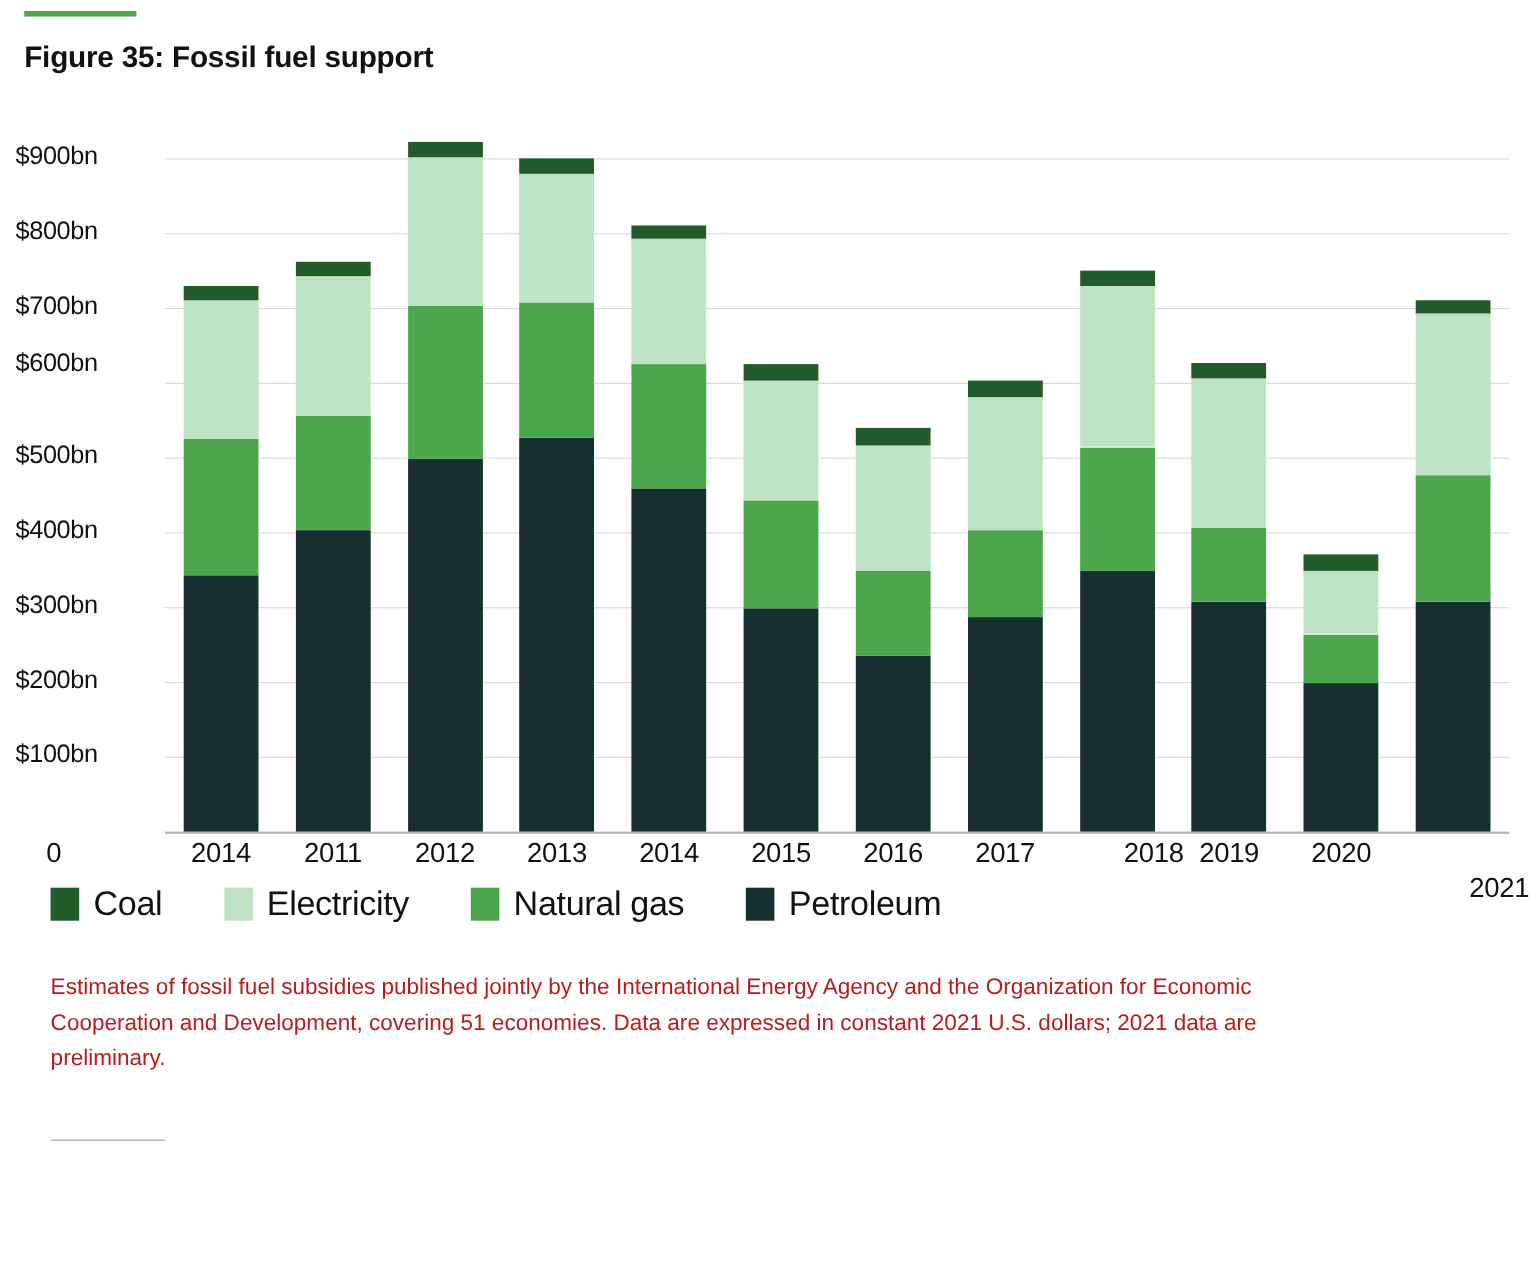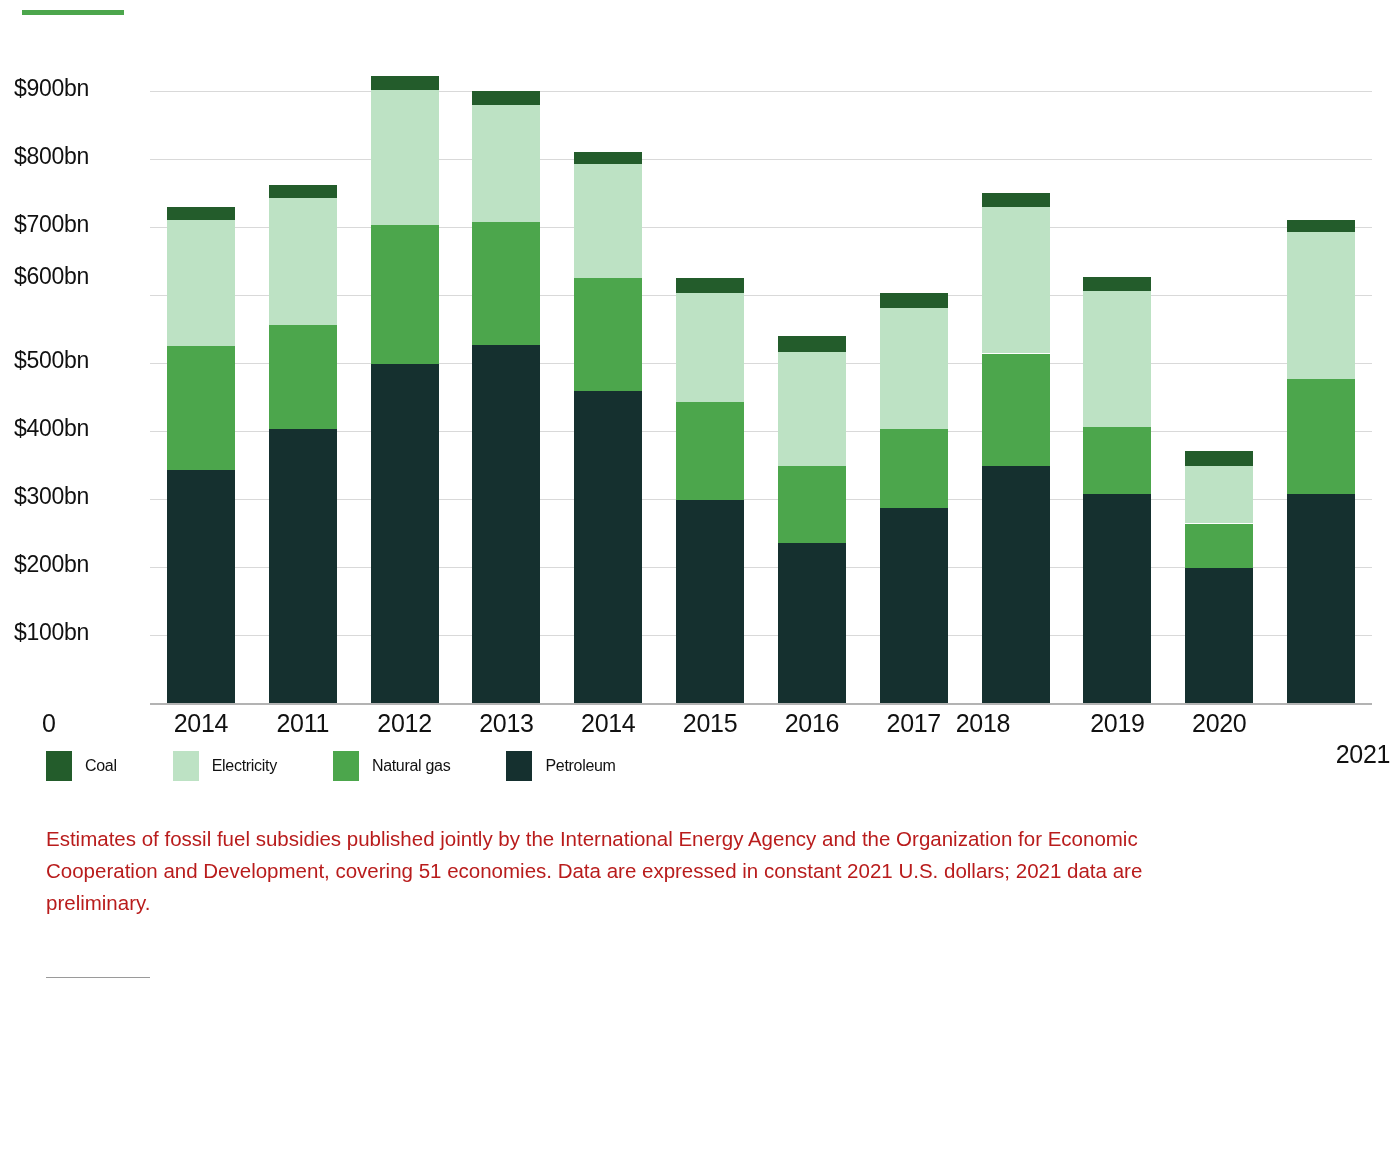--- a/index.html
+++ b/index.html
@@ -108,21 +108,21 @@
   .legend-item {
     display: flex;
     align-items: center;
     margin-right: 56px;
   }
   .legend-swatch {
     width: 26px; height: 30px;
     margin-right: 13px;
   }
   .legend-label {
-    font-size: 16px;
+    font-size: 31px;
     color: #111111;
     letter-spacing: -0.3px;
   }
 
   
   .note {
     margin: 42px 26px 0 26px;
     max-width: 1130px;
     font-size: 20.5px;
     line-height: 32px;
@@ -140,20 +140,21 @@
     color: #5a5a5a;
   }
 </style>
 </head>
 <body>
 
 <div class="page">
 
   <div class="accent-rule"></div>
 
+  <div class="fig-title">Figure 35: Fossil fuel support</div>
 
   <div class="chart-wrap">
     <div class="plot" id="plot">
       <div id="gridlines">
           <div class="axis-zero" style="top: 640px;"></div>
           <div class="gridline" style="top: 572px;"></div>
           <div class="gridline" style="top: 504px;"></div>
           <div class="gridline" style="top: 436px;"></div>
           <div class="gridline" style="top: 368px;"></div>
           <div class="gridline" style="top: 300px;"></div>
@@ -251,21 +252,21 @@
     <div class="zero-label">0</div>
     <div class="xlabels" id="xlabels">
         <div class="xlabel" style="left: 0px; width: 101.833px;">2014</div>
         <div class="xlabel" style="left: 101.833px; width: 101.833px;">2011</div>
         <div class="xlabel" style="left: 203.667px; width: 101.833px;">2012</div>
         <div class="xlabel" style="left: 305.5px; width: 101.833px;">2013</div>
         <div class="xlabel" style="left: 407.333px; width: 101.833px;">2014</div>
         <div class="xlabel" style="left: 509.167px; width: 101.833px;">2015</div>
         <div class="xlabel" style="left: 611px; width: 101.833px;">2016</div>
         <div class="xlabel" style="left: 712.833px; width: 101.833px;">2017</div>
-        <div class="xlabel" style="left: 782px; width: 101.833px;">2018</div>
+        <div class="xlabel" style="left: 848px; width: 101.833px;">2018</div>
         <div class="xlabel" style="left: 916.5px; width: 101.833px;">2019</div>
         <div class="xlabel" style="left: 1018.33px; width: 101.833px;">2020</div>
         <div class="xlabel" style="left: 1162px; width: 101.833px; margin-top: 31px;">2021</div>
       </div>
   </div>
 
   <div class="legend" id="legend">
       <div class="legend-item">
         <div class="legend-swatch" style="background: rgb(35, 92, 43);"></div>
         <div class="legend-label">Coal</div>

